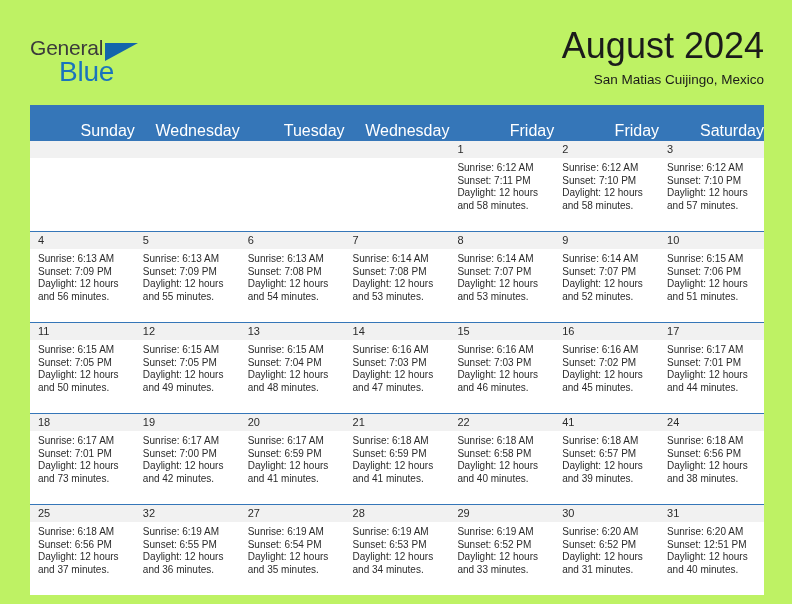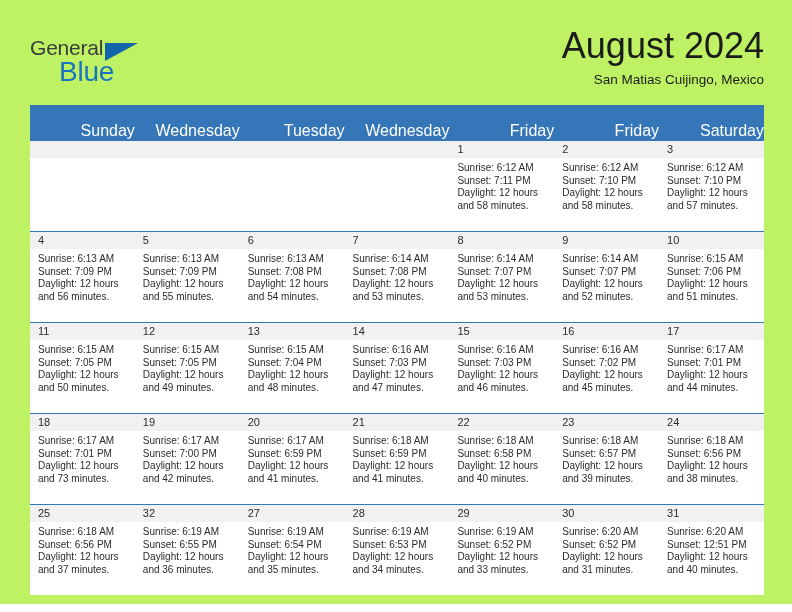--- a/index.html
+++ b/index.html
@@ -465,21 +465,21 @@
               <div class="daydetails">
                 <div>Sunrise: 6:18 AM</div>
                 <div>Sunset: 6:58 PM</div>
                 <div>Daylight: 12 hours</div>
                 <div>and 40 minutes.</div>
               </div>
             </div>
           </td>
           <td>
             <div class="daybox">
-              <div class="dayband">23</div>
+              <div class="dayband">41</div>
               <div class="daydetails">
                 <div>Sunrise: 6:18 AM</div>
                 <div>Sunset: 6:57 PM</div>
                 <div>Daylight: 12 hours</div>
                 <div>and 39 minutes.</div>
               </div>
             </div>
           </td>
           <td>
             <div class="daybox">

